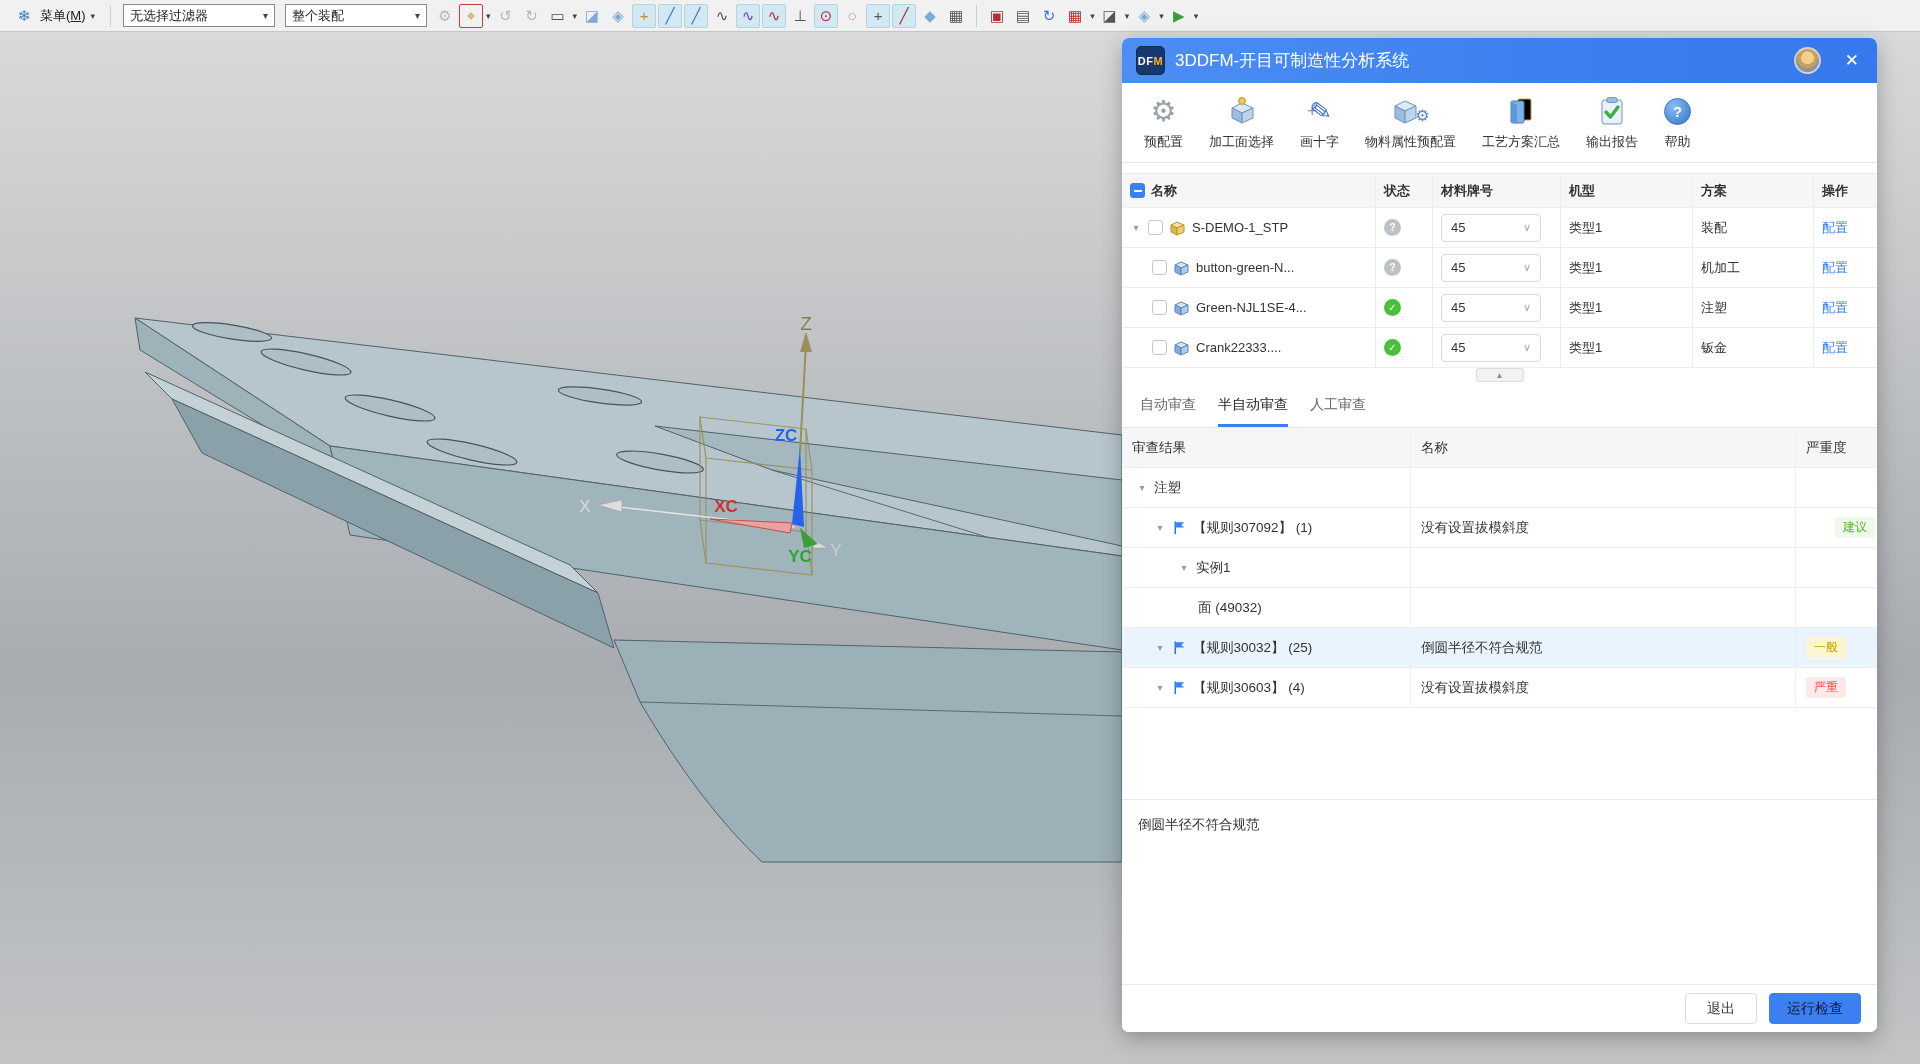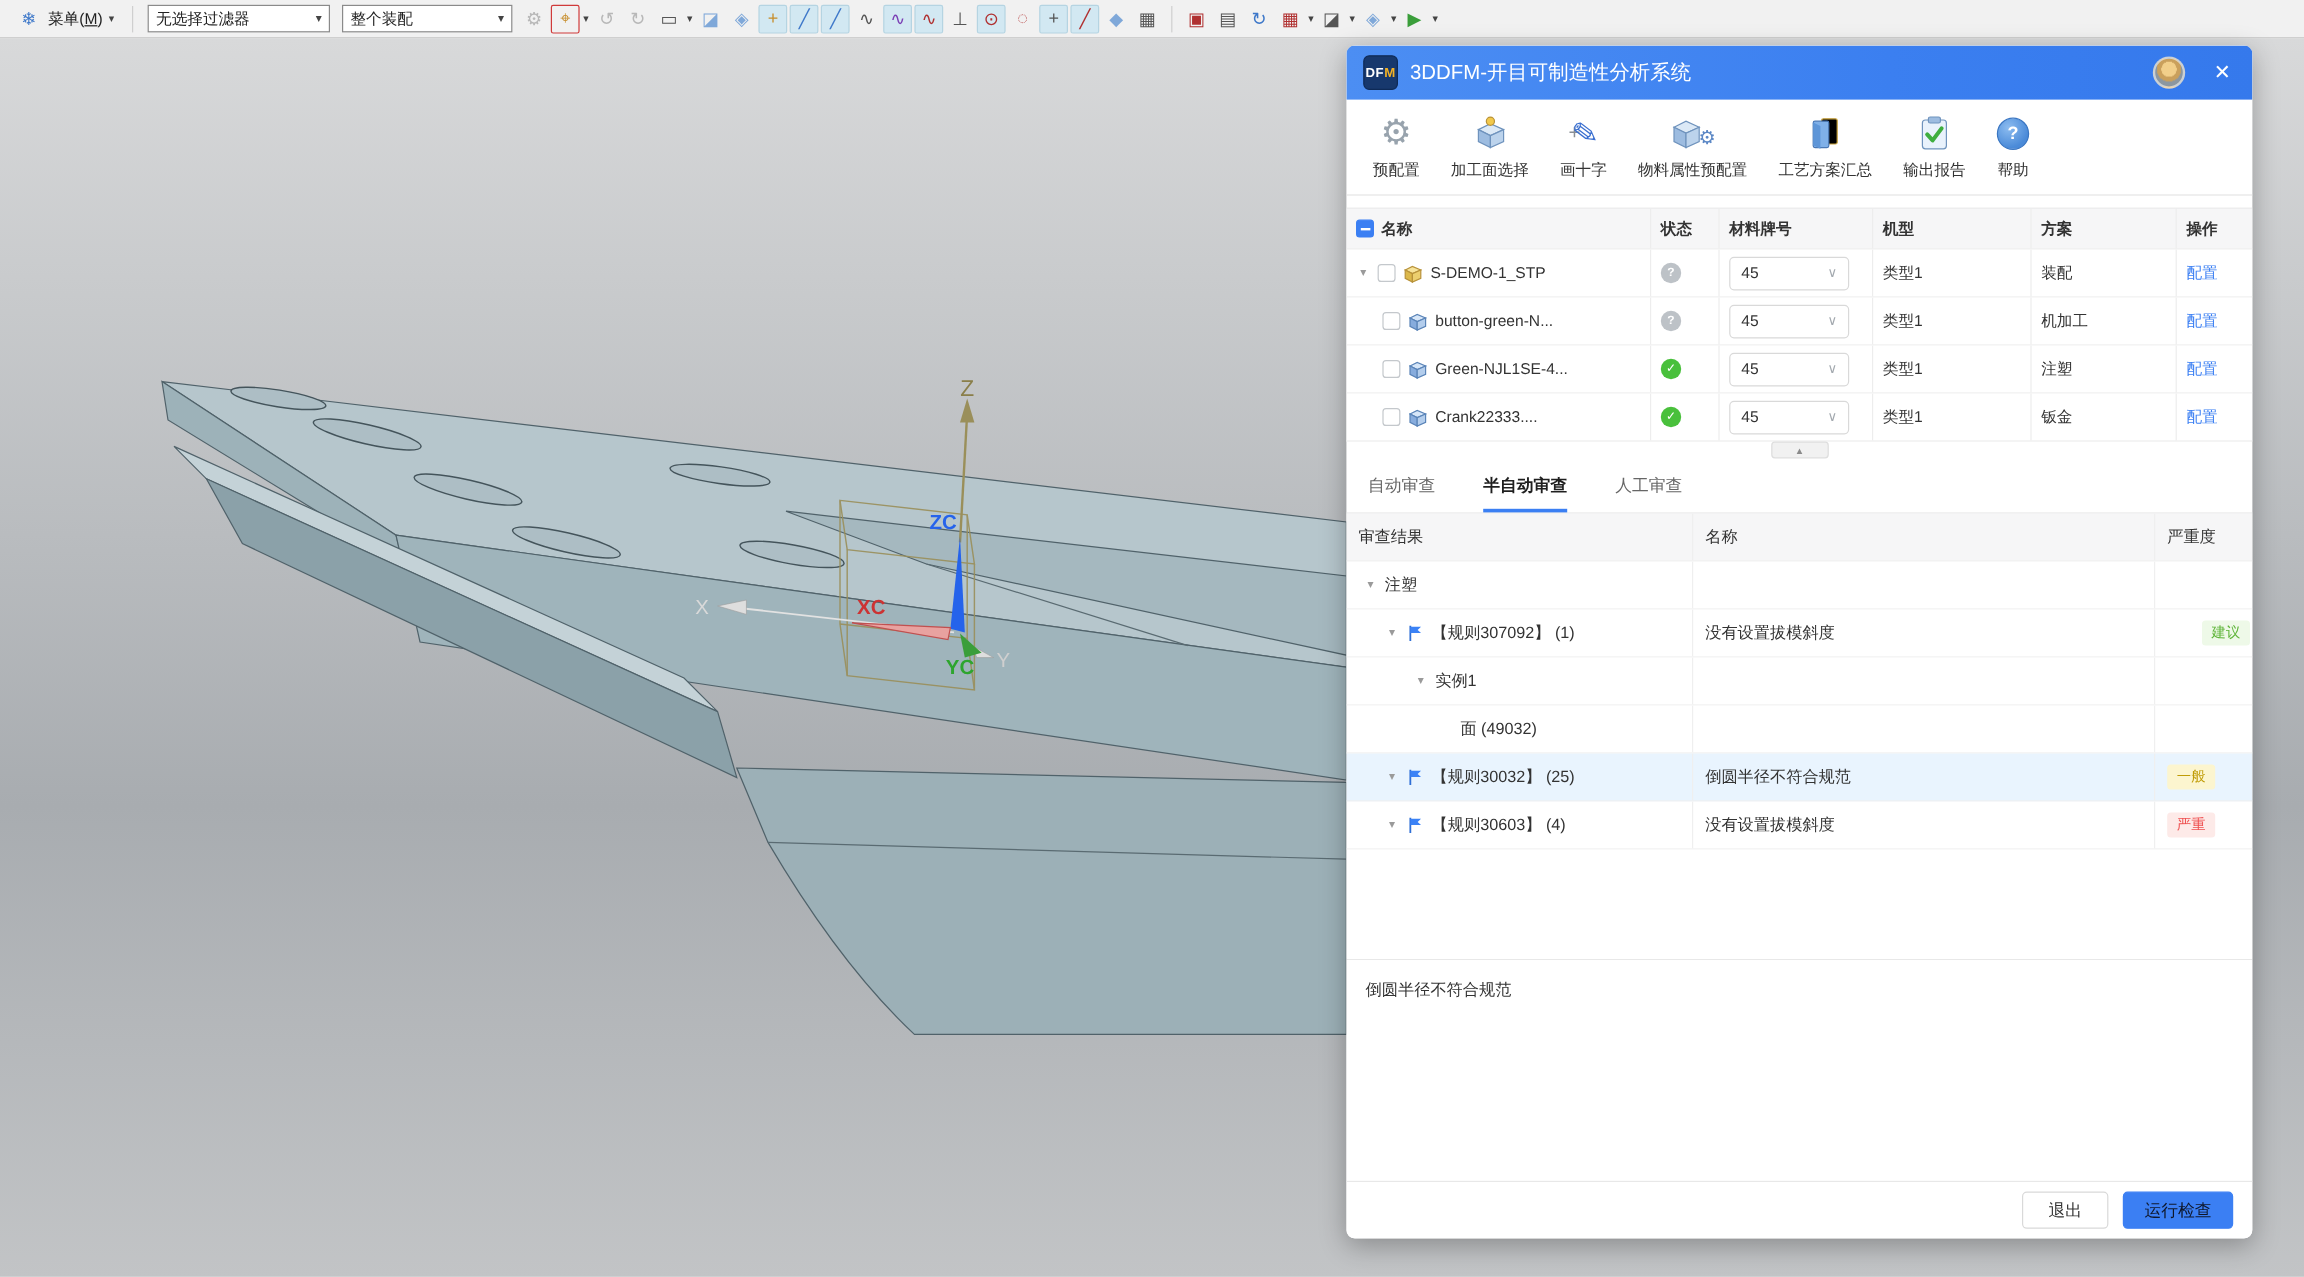--- a/index.html
+++ b/index.html
@@ -101,37 +101,37 @@
   .mat-select .vcaret { color:#a2a8ae; font-size:11px; }
   .cfg-link { color:#3b7ff3; cursor:pointer;font-family:Liberation Serif, serif; }
   .name-indent { width:16px; flex:0 0 auto; }
 
   .scroll-pill-row { flex:0 0 18px; display:flex; justify-content:center; align-items:flex-start; }
   .scroll-pill { width:48px; height:14px; background:#f1f1f1; border:1px solid #ddd;
     border-radius:3px; display:flex; align-items:center; justify-content:center;
     font-size:8px; color:#8a8a8a; cursor:pointer; }
 
   
-  .tabs-row { flex:0 0 42px; display:flex; align-items:stretch; gap:40px; padding:0 18px;
+  .tabs-row { flex:0 0 42px; display:flex; align-items:stretch; gap:22px; padding:0 18px;
     border-bottom:1px solid #e8e8e8; }
   .tab { display:flex; align-items:center; font-size:14px; color:#666; cursor:pointer;
     border-bottom:3px solid transparent; }
-  .tab.active { color:#1f1f1f; font-weight:bold; border-bottom-color:#3b7ff3; }
+  .tab.active { color:#1f1f1f; font-weight:normal; border-bottom-color:#3b7ff3; }
 
   
   .results { flex:0 0 372px; display:flex; flex-direction:column; border-bottom:1px solid #e8e8e8; }
   .rt-row { display:grid; grid-template-columns:289px 385px 81px; align-items:center;
     border-bottom:1px solid #efefef; font-size:13.5px; }
   .rt-head { height:40px; background:#f6f6f7; color:#333; }
   .rt-body { height:40px; background:#fff; }
   .rt-body.selected { background:#e9f4fe; }
   .rt-cell { height:100%; display:flex; align-items:center; gap:6px; padding:0 10px;
     border-right:1px solid #efefef; overflow:hidden; white-space:nowrap; }
   .rt-cell:last-child { border-right:none; }
-  .lv0 { padding-left:14px; } .lv1 { padding-left:32px; } .lv2 { padding-left:56px; } .lv3 { padding-left:76px;margin-left:19px; }
+  .lv0 { padding-left:14px; } .lv1 { padding-left:32px; } .lv2 { padding-left:56px; } .lv3 { padding-left:76px; }
   .flag-ic { width:15px; height:15px; flex:0 0 auto; }
   .badge { font-size:12px; padding:2px 8px; border-radius:3px; line-height:1.4; }
   .badge.suggest { background:#eef9e8; color:#5fb53a;margin-left:29px; }
   .badge.normal { background:#fcf5cf; color:#c09c06; }
   .badge.severe { background:#fdeae8; color:#ef5050; }
   .rt-filler { flex:1; background:#fff; }
 
   
   .msg-area { flex:1; padding:16px 16px 0; font-size:13.5px; color:#333; background:#fff; }
   .dfm-footer { flex:0 0 48px; border-top:1px solid #e8e8e8; display:flex; align-items:center;

